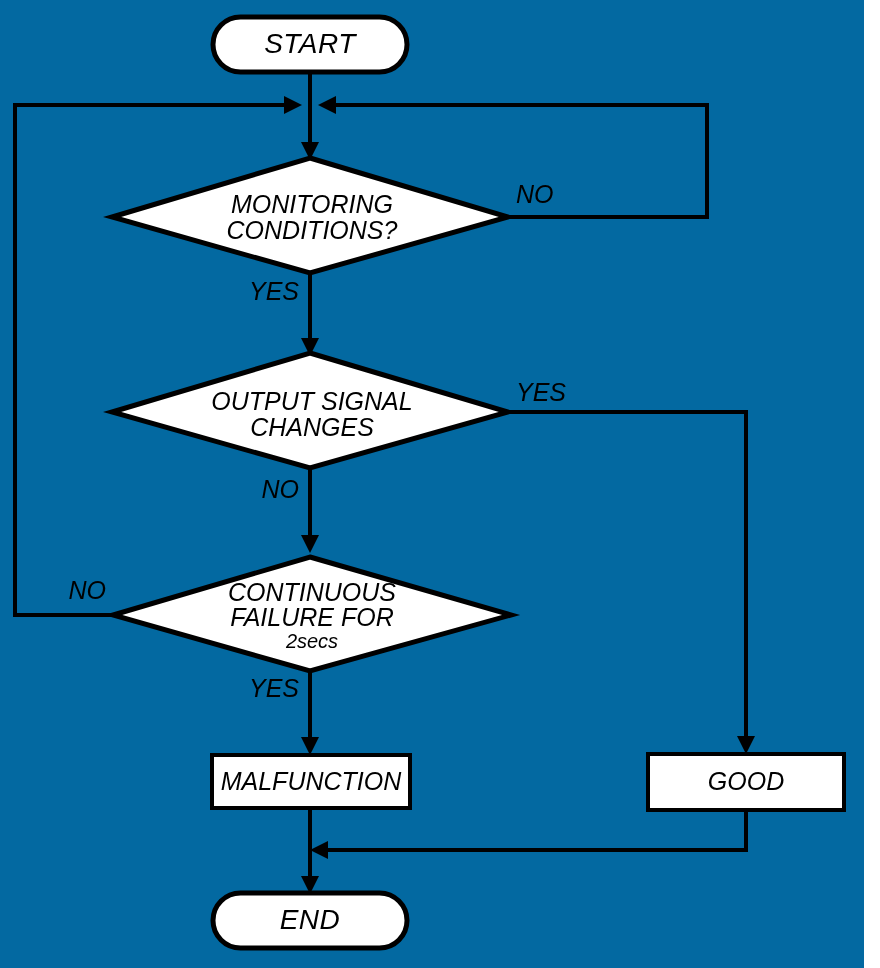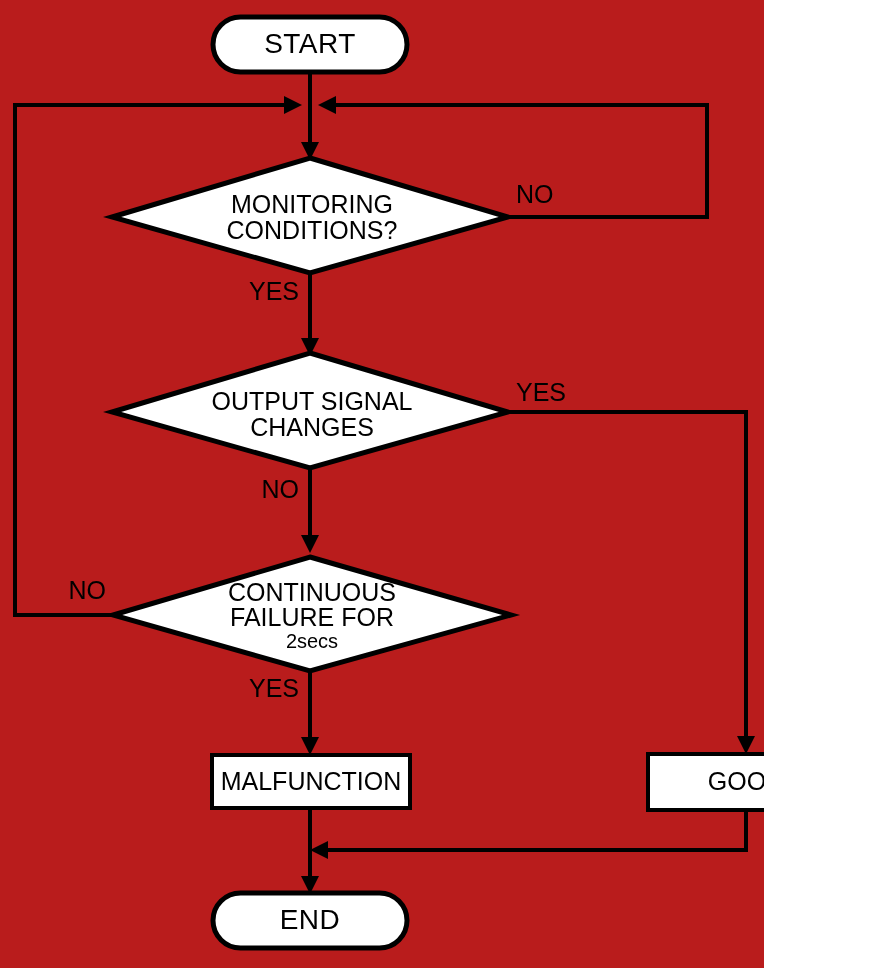--- a/index.html
+++ b/index.html
@@ -7,24 +7,25 @@
     padding: 0;
     background: #ffffff;
   }
   body {
     width: 880px;
     height: 968px;
     font-family: "Liberation Sans", sans-serif;
   }
   #flowchart-root {
     position: relative;
-    width: 764px;
+    width: 864px;
     height: 968px;
-    background: #b91c1c;
+    background: #0369a1;
     overflow: hidden;
+    font-style: italic;
   }
   svg.chart-svg {
     display: block;
     width: 880px;
     height: 968px;
   }
   .shape-stroke {
     fill: #ffffff;
     stroke: #000000;
     stroke-width: 5;

